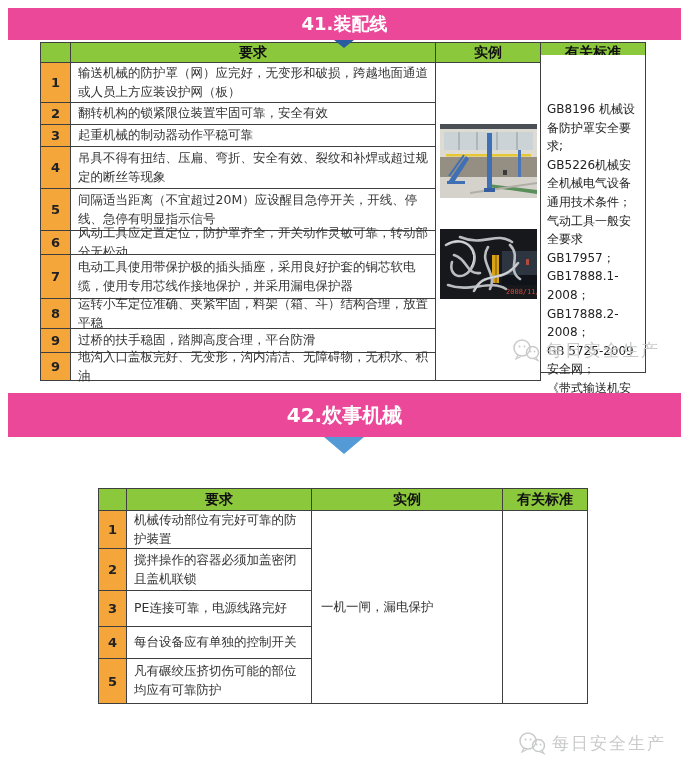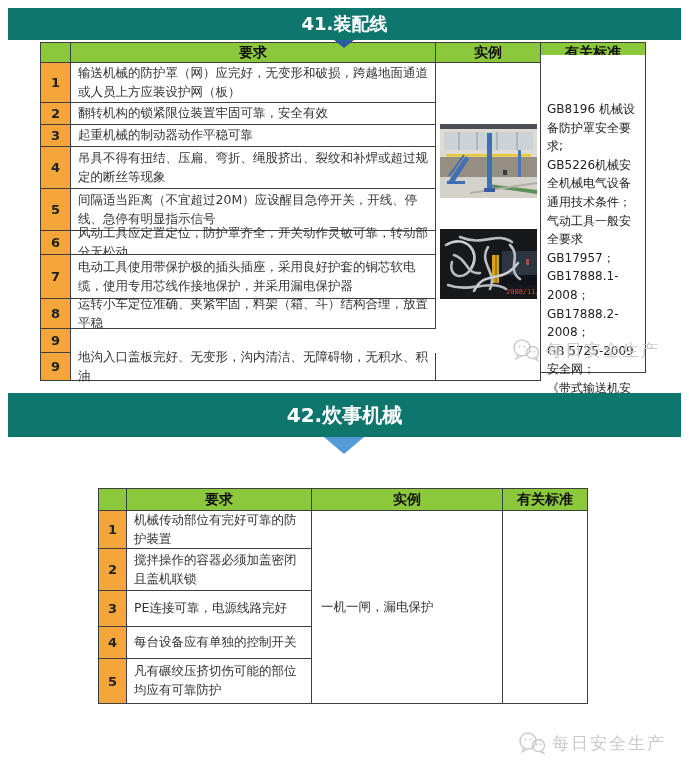--- a/index.html
+++ b/index.html
@@ -1,19 +1,19 @@
 <!DOCTYPE html>
 <html><head>
 <meta charset="utf-8">
 <style>
   html,body{margin:0;padding:0;background:#ffffff;}
   .page{position:relative;width:689px;height:780px;background:#ffffff;overflow:hidden;
         font-family:"DejaVu Sans","Liberation Sans",sans-serif;color:#333;}
   
-  .banner{position:absolute;left:8px;width:673px;background:#0f766e;color:#fff;
+  .banner{position:absolute;left:8px;width:673px;background:#ec4899;color:#fff;
           display:flex;align-items:center;justify-content:center;font-weight:bold;}
   .banner1{top:8px;height:32px;font-size:18px;}
   .banner2{top:393px;height:44px;font-size:20px;}
   .notch1{position:absolute;left:334px;top:40px;width:0;height:0;z-index:4;
           border-left:10px solid transparent;border-right:10px solid transparent;
           border-top:8px solid #2a5d9f;}
   .chev2{position:absolute;left:324px;top:437px;width:0;height:0;
          border-left:20px solid transparent;border-right:20px solid transparent;
          border-top:17px solid #549ad6;}
   
@@ -78,40 +78,41 @@
     <div class="brow">
       <div class="cell num t1-num t1r2">2</div>
       <div class="cell req t1-req t1r2">翻转机构的锁紧限位装置牢固可靠，安全有效</div>
     </div>
     <div class="brow">
       <div class="cell num t1-num t1r3">3</div>
       <div class="cell req t1-req t1r3">起重机械的制动器动作平稳可靠</div>
     </div>
     <div class="brow">
       <div class="cell num t1-num t1r4">4</div>
-      <div class="cell req t1-req t1r4">吊具不得有扭结、压扁、弯折、绳股挤出、裂纹和补焊或超过规定的断丝等现象</div>
+      <div class="cell req t1-req t1r4">吊具不得有扭结、压扁、弯折、安全有效、裂纹和补焊或超过规定的断丝等现象</div>
     </div>
     <div class="brow">
       <div class="cell num t1-num t1r5">5</div>
       <div class="cell req t1-req t1r5">间隔适当距离（不宜超过20M）应设醒目急停开关，开线、停线、急停有明显指示信号</div>
     </div>
     <div class="brow">
       <div class="cell num t1-num t1r6">6</div>
       <div class="cell req t1-req t1r6">风动工具应定置定位，防护罩齐全，开关动作灵敏可靠，转动部分无松动</div>
     </div>
     <div class="brow">
       <div class="cell num t1-num t1r7">7</div>
       <div class="cell req t1-req t1r7">电动工具使用带保护极的插头插座，采用良好护套的铜芯软电缆，使用专用芯线作接地保护，并采用漏电保护器</div>
     </div>
     <div class="brow">
       <div class="cell num t1-num t1r8">8</div>
       <div class="cell req t1-req t1r8">运转小车定位准确、夹紧牢固，料架（箱、斗）结构合理，放置平稳</div>
     </div>
     <div class="brow">
       <div class="cell num t1-num t1r9">9</div>
+      <div class="cell req t1-req t1r9">过桥的扶手稳固，踏脚高度合理，平台防滑</div>
     </div>
     <div class="brow">
       <div class="cell num t1-num t1r10">9</div>
       <div class="cell req t1-req t1r10">地沟入口盖板完好、无变形，沟内清洁、无障碍物，无积水、积油</div>
     </div>
 
     <div class="cell t1-excol">
       <svg class="photo photo1" width="97" height="74" viewBox="0 0 97 74">
         <rect x="0" y="0" width="97" height="74" fill="#dedbd3"></rect>
         <rect x="0" y="0" width="97" height="5" fill="#4a4f55"></rect>

